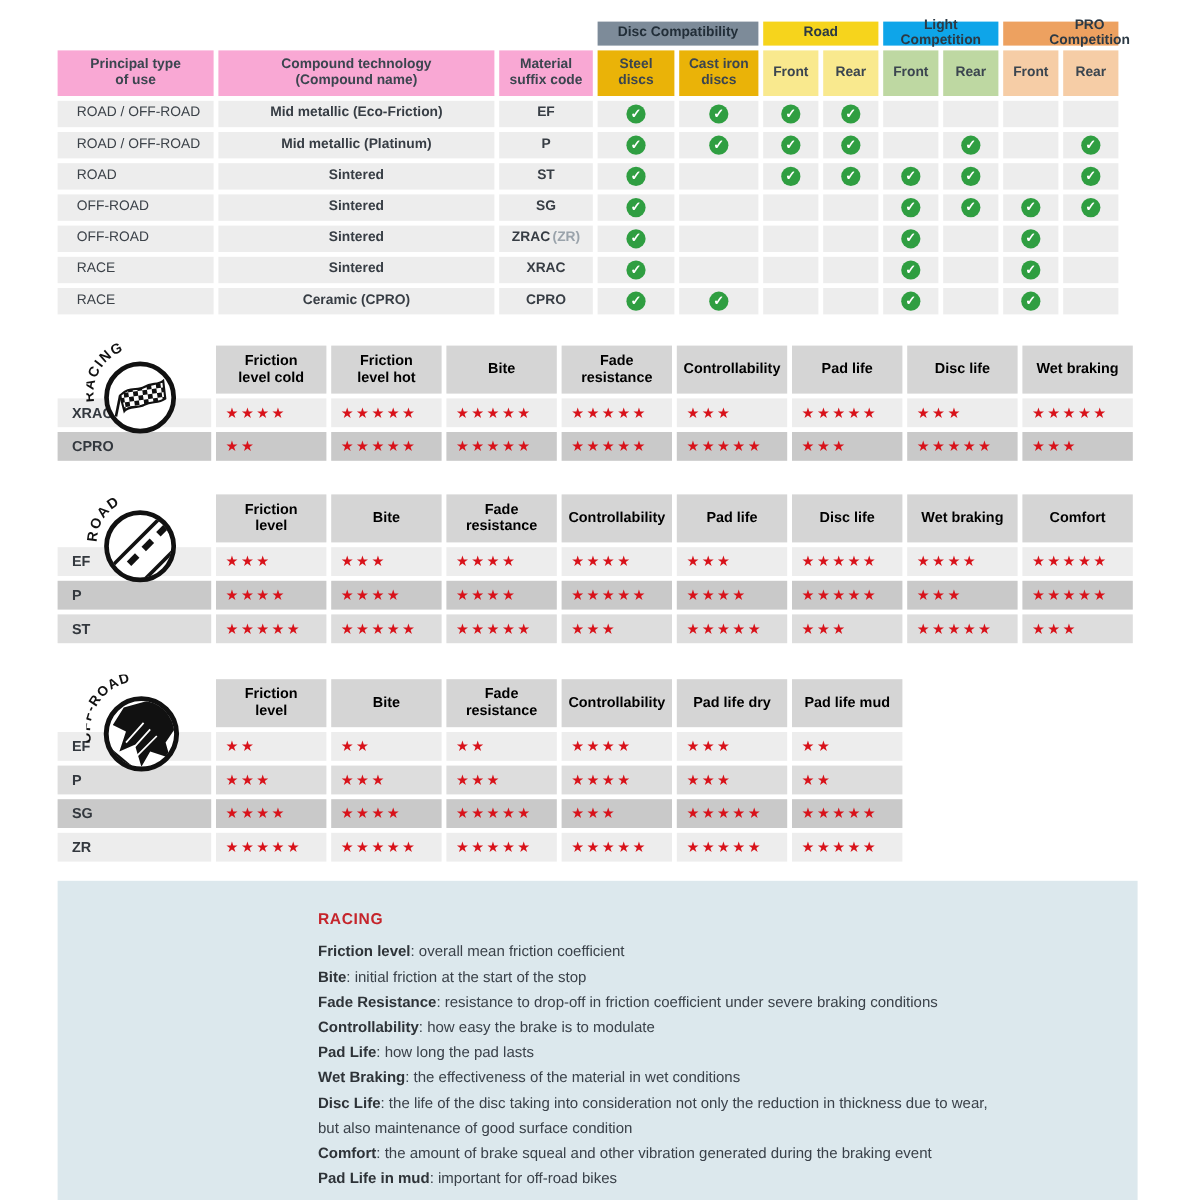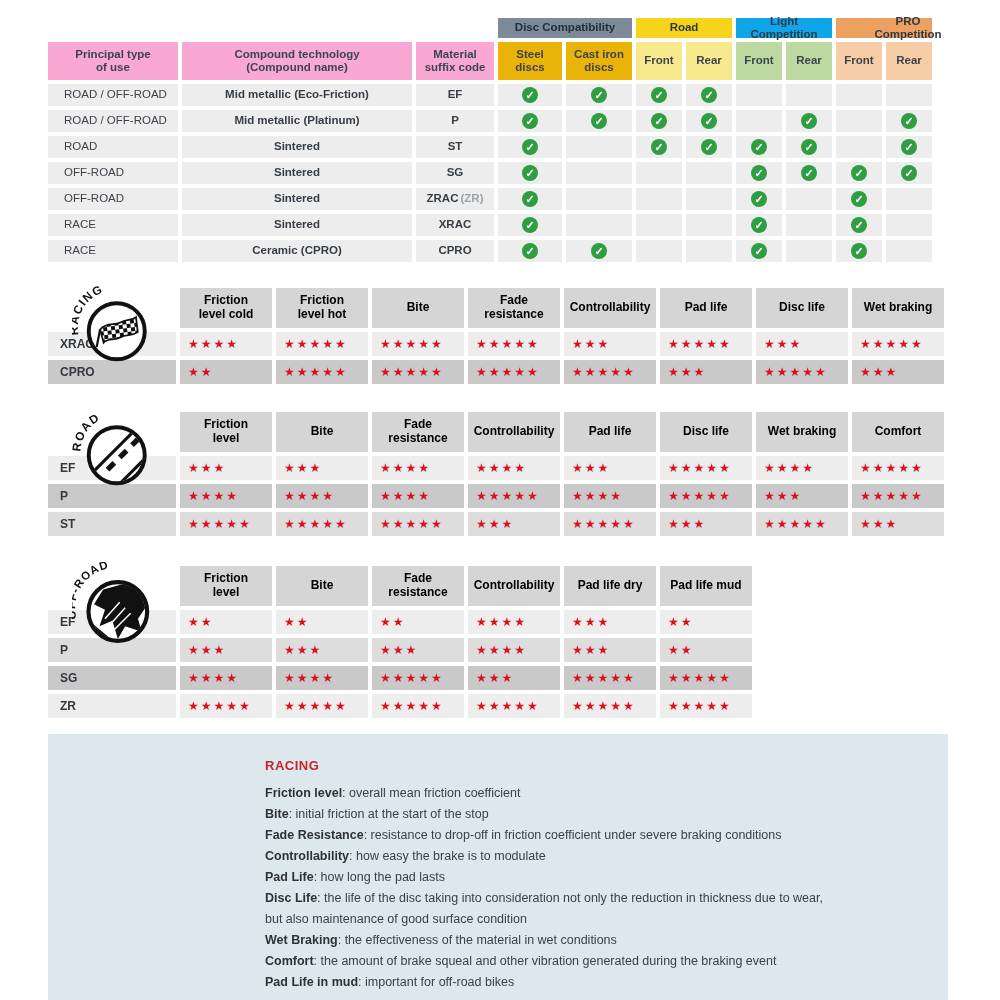--- a/index.html
+++ b/index.html
@@ -342,21 +342,21 @@
   </div>
 
   <div class="legend-panel">
     <div class="legend-title">RACING</div>
     <div id="legend-lines">
         <div class="legend-line"><span class="term">Friction level</span><span>: overall mean friction coefficient</span></div>
         <div class="legend-line"><span class="term">Bite</span><span>: initial friction at the start of the stop</span></div>
         <div class="legend-line"><span class="term">Fade Resistance</span><span>: resistance to drop-off in friction coefficient under severe braking conditions</span></div>
         <div class="legend-line"><span class="term">Controllability</span><span>: how easy the brake is to modulate</span></div>
         <div class="legend-line"><span class="term">Pad Life</span><span>: how long the pad lasts</span></div>
+        <div class="legend-line"><span class="term">Wet Braking</span><span>: the effectiveness of the material in wet conditions</span></div>
         <div class="legend-line"><span class="term">Disc Life</span><span>: the life of the disc taking into consideration not only the reduction in thickness due to wear,
 but also maintenance of good surface condition</span></div>
-        <div class="legend-line"><span class="term">Wet Braking</span><span>: the effectiveness of the material in wet conditions</span></div>
         <div class="legend-line"><span class="term">Comfort</span><span>: the amount of brake squeal and other vibration generated during the braking event</span></div>
         <div class="legend-line"><span class="term">Pad Life in mud</span><span>: important for off-road bikes</span></div>
       </div>
   </div>
 
 </div>
 
 </body></html>

